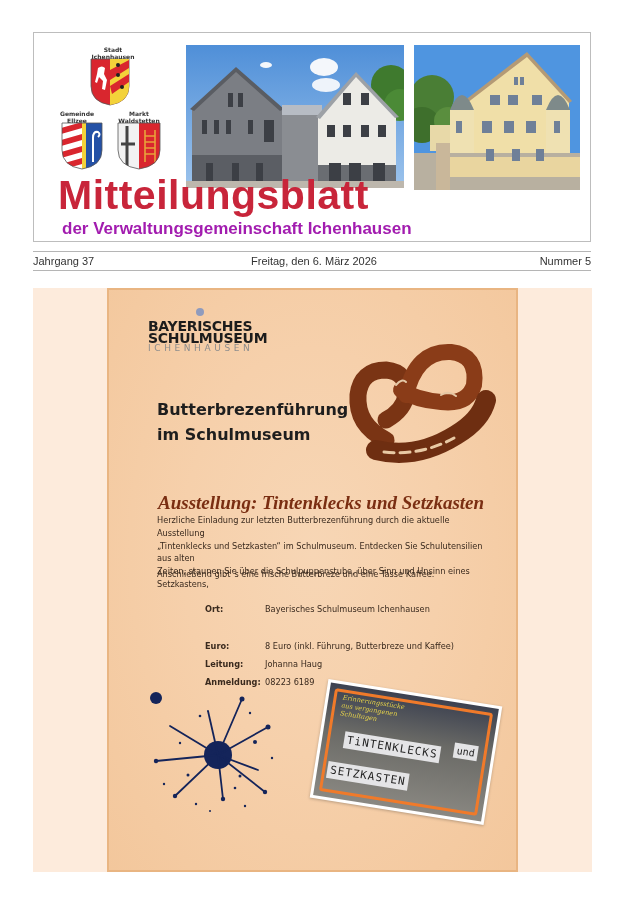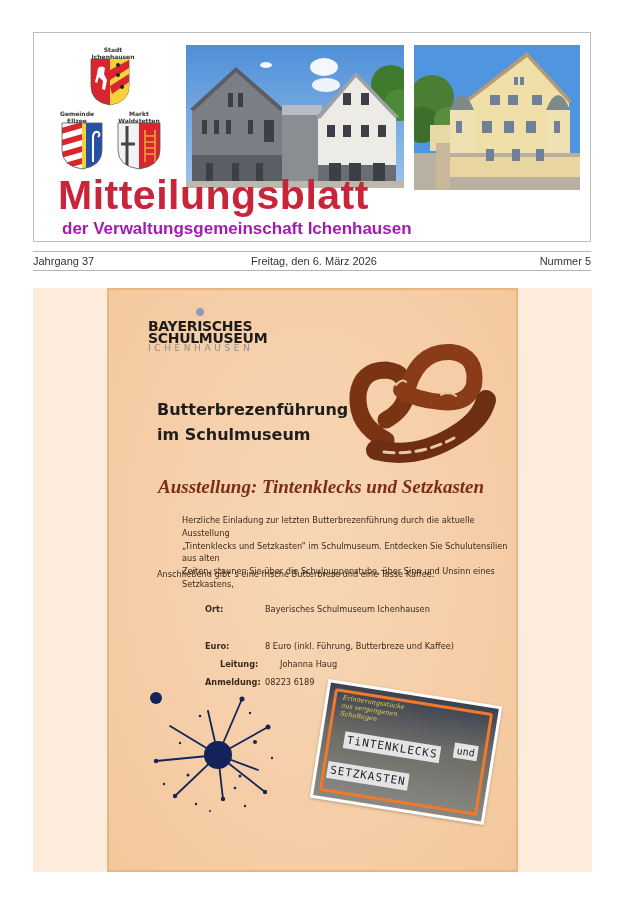--- a/index.html
+++ b/index.html
@@ -190,39 +190,39 @@
 <svg class="abs" style="left:346px;top:340px;" width="152" height="125" viewBox="0 0 152 125">
   <g fill="none" stroke-linecap="round">
     <path d="M40 100 Q10 85 12 55 Q15 30 40 30 Q62 32 60 55 Q58 70 40 80" stroke="#7a3414" stroke-width="17"></path>
     <path d="M60 55 Q70 10 105 12 Q132 15 128 45 Q122 65 95 62 Q70 60 55 50" stroke="#8a3c18" stroke-width="16"></path>
     <path d="M30 110 Q70 120 110 95 Q135 80 140 60" stroke="#6e2e11" stroke-width="20"></path>
     <path d="M38 112 Q75 116 108 98" stroke="#e8c9a4" stroke-width="3" stroke-dasharray="10 6"></path>
     <path d="M50 45 Q56 38 60 42 M95 55 Q103 50 110 56" stroke="#e5c8a6" stroke-width="2"></path>
   </g>
 </svg>
 
-<div class="abs exhib" style="left:158px;top:476px;">Ausstellung: Tintenklecks und Setzkasten</div>
-
-<div class="abs body-text" style="left:157px;top:514px;width:340px;margin-left:25px;">
+<div class="abs exhib" style="left:158px;top:492px;">Ausstellung: Tintenklecks und Setzkasten</div>
+
+<div class="abs body-text" style="left:157px;top:514px;width:340px;">
   <div>Herzliche Einladung zur letzten Butterbrezenführung durch die aktuelle Ausstellung</div>
   <div>„Tintenklecks und Setzkasten“ im Schulmuseum. Entdecken Sie Schulutensilien aus alten</div>
   <div>Zeiten, staunen Sie über die Schulpuppenstube, über Sinn und Unsinn eines Setzkastens,</div>
 </div>
 <div class="abs body-text" style="left:157px;top:568px;width:340px;">Anschließend gibt´s eine frische Butterbreze und eine Tasse Kaffee.</div>
 
 <div class="abs dl" style="left:197px;top:604px;width:260px;height:90px;">
   <div style="position:absolute;top:0;left:0;right:0;height:12px;">
     <span class="k">Ort:</span>
     <span class="v">Bayerisches Schulmuseum Ichenhausen</span>
   </div>
   <div style="position:absolute;top:37px;left:0;right:0;height:12px;">
     <span class="k">Euro:</span>
     <span class="v">8 Euro (inkl. Führung, Butterbreze und Kaffee)</span>
   </div>
-  <div style="position:absolute;top:55px;left:15px;right:0;height:12px;">
+  <div style="position:absolute;top:55px;left:0;right:0;height:12px;">
     <span class="k">Leitung:</span>
     <span class="v">Johanna Haug</span>
   </div>
   <div style="position:absolute;top:73px;left:0;right:0;height:12px;">
     <span class="k">Anmeldung:</span>
     <span class="v">08223 6189</span>
   </div>
 </div>
 
 <svg class="abs" style="left:140px;top:688px;" width="140" height="130" viewBox="0 0 140 130">

